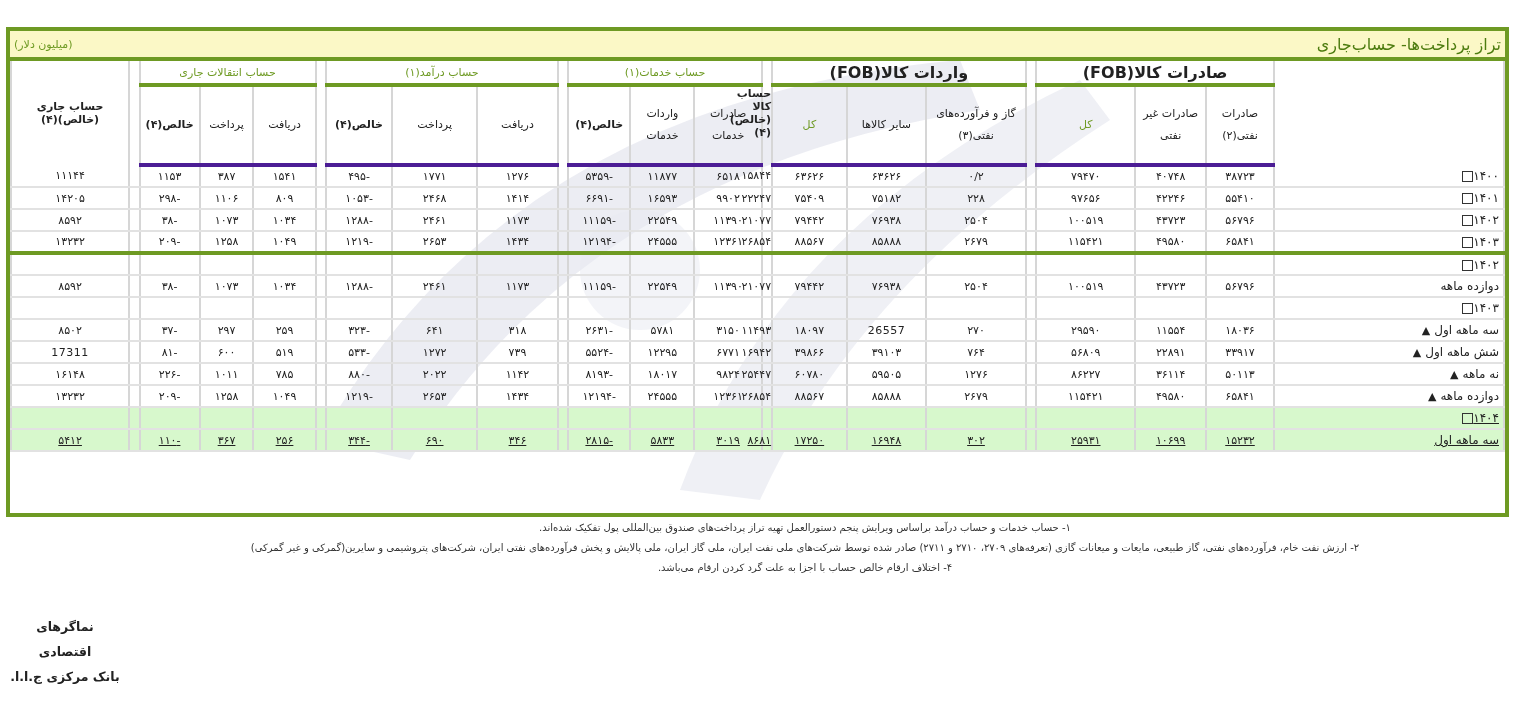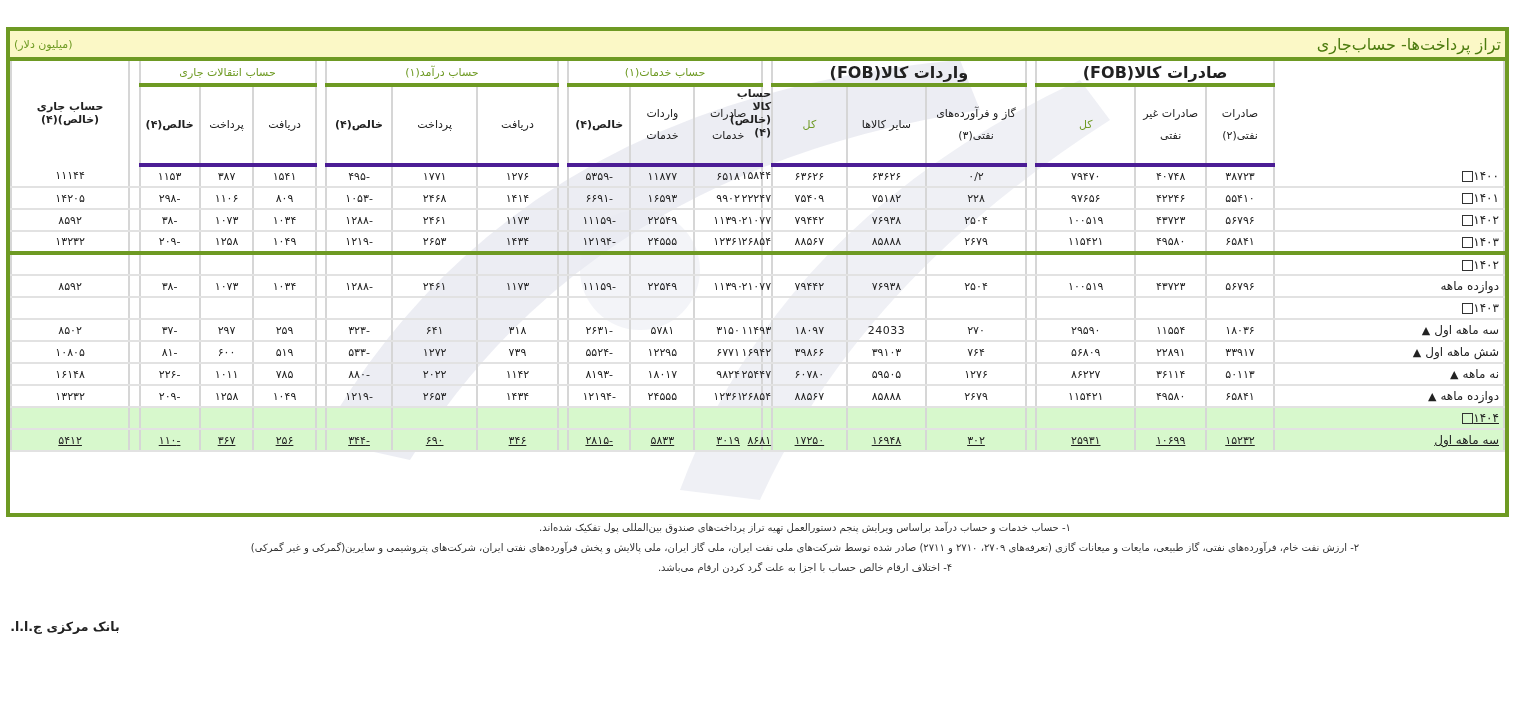--- a/index.html
+++ b/index.html
@@ -286,21 +286,21 @@
           <td class="sep"></td>
           <td></td>
         </tr>
         <tr>
           <td class="label"><span>سه ماهه اول</span><span class="tri">▲</span></td>
           <td>۱۸۰۳۶</td>
           <td>۱۱۵۵۴</td>
           <td>۲۹۵۹۰</td>
           <td class="sep"></td>
           <td>۲۷۰</td>
-          <td>24033</td>
+          <td>26557</td>
           <td>۱۸۰۹۷</td>
           <td>۱۱۴۹۳</td>
           <td>۳۱۵۰</td>
           <td>۵۷۸۱</td>
           <td>-۲۶۳۱</td>
           <td class="sep"></td>
           <td>۳۱۸</td>
           <td>۶۴۱</td>
           <td>-۳۲۳</td>
           <td class="sep"></td>
@@ -325,21 +325,21 @@
           <td>-۵۵۲۴</td>
           <td class="sep"></td>
           <td>۷۳۹</td>
           <td>۱۲۷۲</td>
           <td>-۵۳۳</td>
           <td class="sep"></td>
           <td>۵۱۹</td>
           <td>۶۰۰</td>
           <td>-۸۱</td>
           <td class="sep"></td>
-          <td>۱۰۸۰۵</td>
+          <td>17311</td>
         </tr>
         <tr>
           <td class="label"><span>نه ماهه</span><span class="tri">▲</span></td>
           <td>۵۰۱۱۳</td>
           <td>۳۶۱۱۴</td>
           <td>۸۶۲۲۷</td>
           <td class="sep"></td>
           <td>۱۲۷۶</td>
           <td>۵۹۵۰۵</td>
           <td>۶۰۷۸۰</td>
@@ -434,15 +434,16 @@
   </table>
 </div>
 
 <div class="notes">
   <p>۱- حساب خدمات و حساب درآمد براساس ویرایش پنجم دستورالعمل تهیه تراز پرداخت‌های صندوق بین‌المللی پول تفکیک شده‌اند.</p>
   <p>۲- ارزش نفت خام، فرآورده‌های نفتی، گاز طبیعی، مایعات و میعانات گازی (تعرفه‌های ۲۷۰۹، ۲۷۱۰ و ۲۷۱۱) صادر شده توسط شرکت‌های ملی نفت ایران، ملی گاز ایران، ملی پالایش و پخش فرآورده‌های نفتی ایران، شرکت‌های پتروشیمی و سایرین(گمرکی و غیر گمرکی)</p>
   <p>۴- اختلاف ارقام خالص حساب با اجزا به علت گرد کردن ارقام می‌باشد.</p>
 </div>
 
 <div class="colophon">
+  <div>نماگرهای اقتصادی</div>
   <div>بانک مرکزی ج.ا.ا.</div>
 
 </div>
 
 </body></html>

